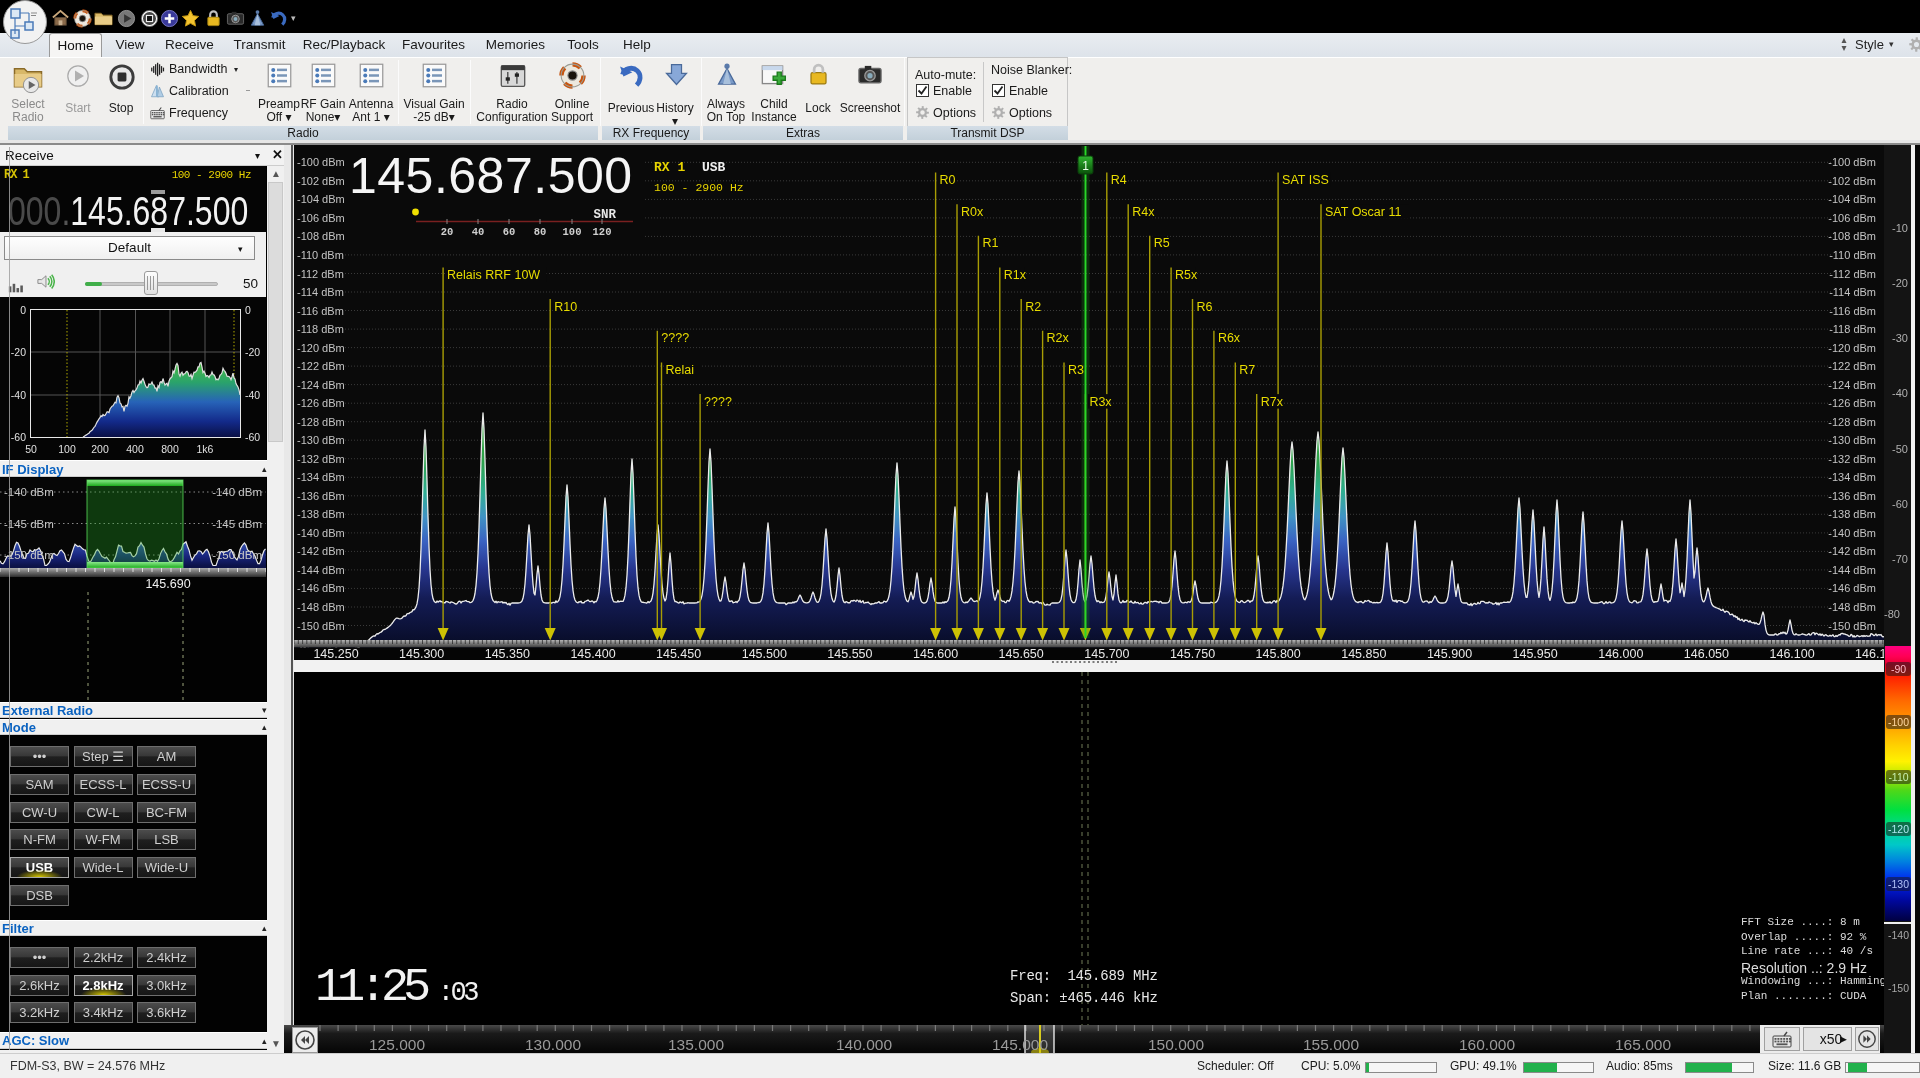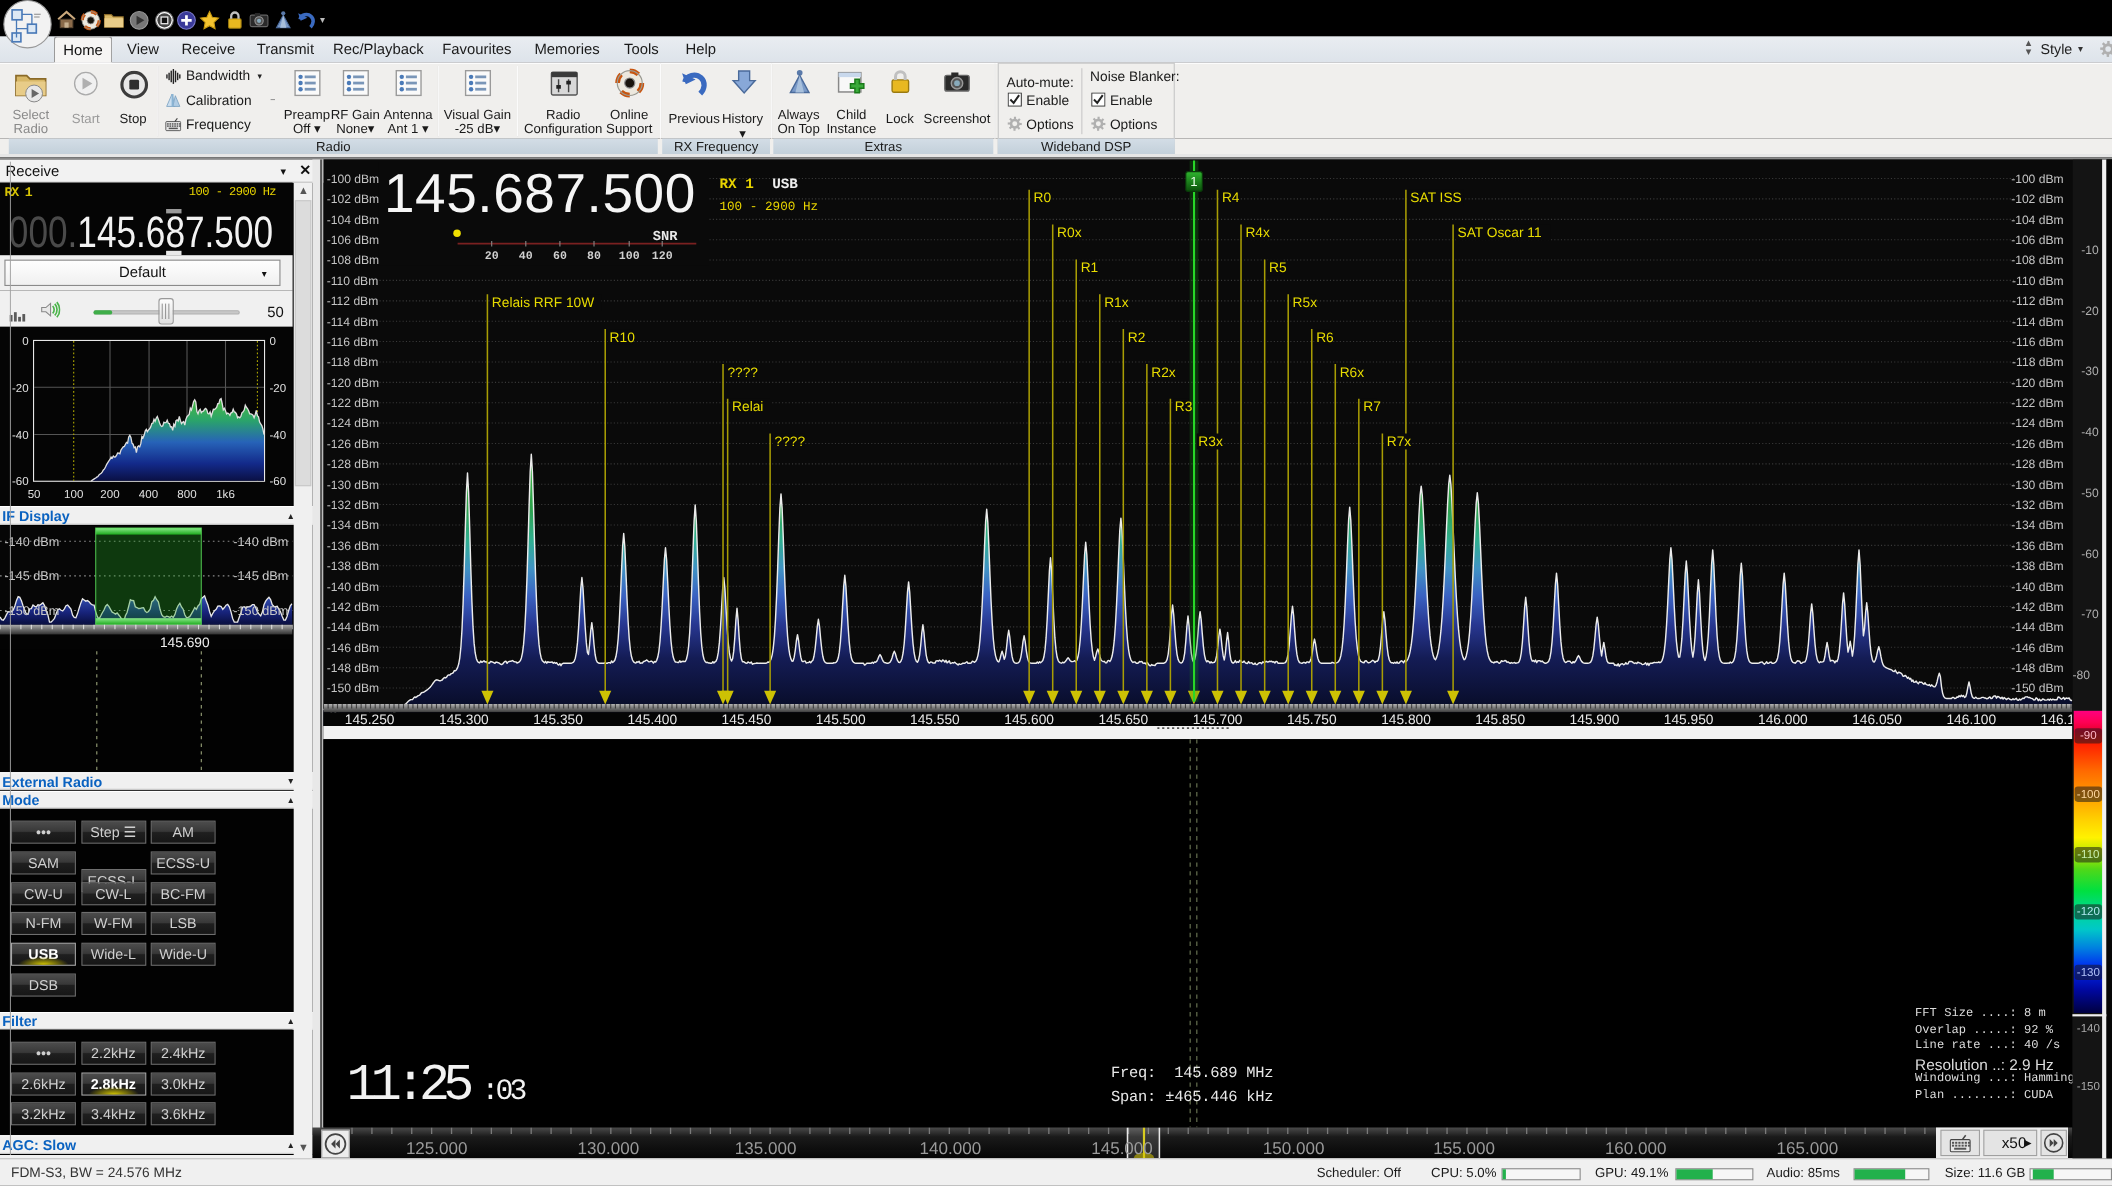--- a/index.html
+++ b/index.html
@@ -299,21 +299,21 @@
     <rect x="9" y="1.5" width="2.6" height="4" fill="#b0b0b0" transform="rotate(180 10 10)"></rect>
     <rect x="9" y="1.5" width="2.6" height="4" fill="#b0b0b0" transform="rotate(225 10 10)"></rect>
     <rect x="9" y="1.5" width="2.6" height="4" fill="#b0b0b0" transform="rotate(270 10 10)"></rect>
     <rect x="9" y="1.5" width="2.6" height="4" fill="#b0b0b0" transform="rotate(315 10 10)"></rect>
   </svg>
 <div class="stxt" style="left:933px;top:106px">Options</div>
 <div class="stxt" style="left:1009px;top:106px">Options</div>
 <div class="grp" style="left:8px;width:590px">Radio</div>
 <div class="grp" style="left:602px;width:98px">RX Frequency</div>
 <div class="grp" style="left:703px;width:200px">Extras</div>
-<div class="grp" style="left:907px;width:161px">Wideband DSP</div>
+<div class="grp" style="left:907px;width:161px">Transmit DSP</div>
 <div class="abs" style="left:0;top:145px;width:294px;height:21px;background:#f2f2f2;border-bottom:1px solid #cdcdcd"></div>
 <div class="abs" style="left:5px;top:148px;font-size:13.5px;color:#111">Receive</div>
 <div class="abs" style="left:255px;top:150px;font-size:10px;color:#111">▾</div>
 <div class="abs" style="left:272px;top:147px;font-size:13px;color:#111;font-weight:bold">✕</div>
 <div class="abs" style="left:0;top:166px;width:266px;height:66px;background:#050505"></div>
 <div class="abs" style="left:4px;top:168px;font-size:12px;font-weight:bold;color:#d8c404;font-family:'Liberation Mono',monospace;letter-spacing:-1px">RX 1</div>
 <div class="abs" style="left:100px;top:169px;width:151px;text-align:right;font-size:11px;color:#e8d400;font-family:'Liberation Mono',monospace;letter-spacing:-0.5px">100 - 2900 Hz</div>
 <svg class="abs" width="266" height="66" style="left:0;top:166px">
     <g transform="translate(8,0) scale(1,1.25)">
       <text x="0" y="47.2" font-size="32" font-family="Liberation Sans, sans-serif" fill="#4a4a4a">000<tspan fill="#555">.</tspan><tspan fill="#f2f2f2">145.687.500</tspan></text>
@@ -455,21 +455,21 @@
   </svg>
 <div class="hdr" style="top:702px;height:16px">External Radio</div>
 <div class="abs" style="left:262px;top:705px;font-size:9px;color:#222">▾</div>
 <div class="hdr" style="top:719px;height:16px">Mode</div>
 <div class="abs" style="left:262px;top:722px;font-size:9px;color:#222">▴</div>
 <div class="abs" style="left:0;top:736px;width:266px;height:184px;background:#020202"></div>
 <div class="mbtn" style="left:10px;top:746px">•••</div>
 <div class="mbtn" style="left:73.5px;top:746px">Step ☰</div>
 <div class="mbtn" style="left:137px;top:746px">AM</div>
 <div class="mbtn" style="left:10px;top:774px">SAM</div>
-<div class="mbtn" style="left:73.5px;top:790px">ECSS-L</div>
+<div class="mbtn" style="left:73.5px;top:774px">ECSS-L</div>
 <div class="mbtn" style="left:137px;top:774px">ECSS-U</div>
 <div class="mbtn" style="left:10px;top:802px">CW-U</div>
 <div class="mbtn" style="left:73.5px;top:802px">CW-L</div>
 <div class="mbtn" style="left:137px;top:802px">BC-FM</div>
 <div class="mbtn" style="left:10px;top:829px">N-FM</div>
 <div class="mbtn" style="left:73.5px;top:829px">W-FM</div>
 <div class="mbtn" style="left:137px;top:829px">LSB</div>
 <div class="mbtn sel" style="left:10px;top:857px">USB<div class="glow"></div></div>
 <div class="mbtn" style="left:73.5px;top:857px">Wide-L</div>
 <div class="mbtn" style="left:137px;top:857px">Wide-U</div>

